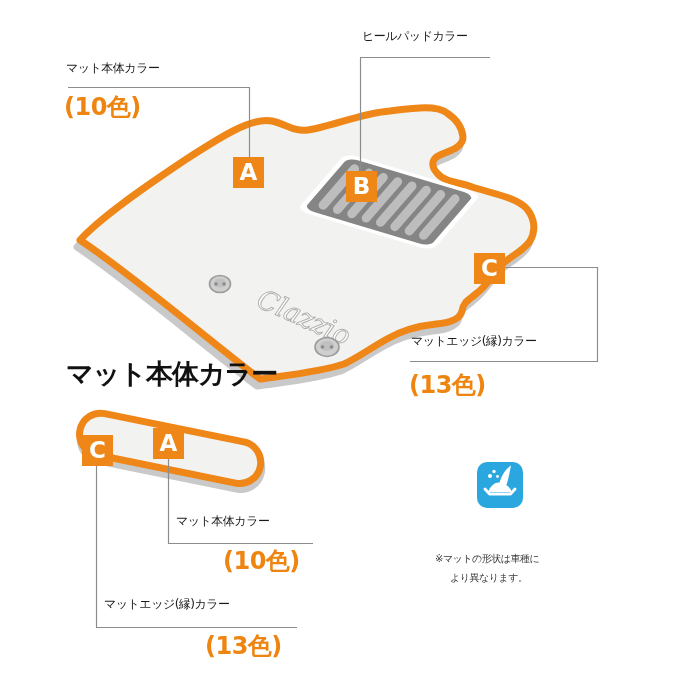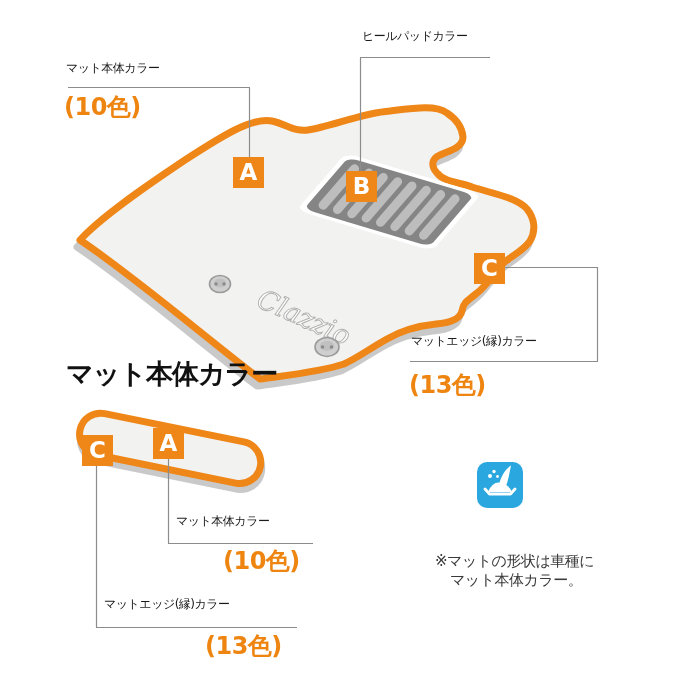--- a/index.html
+++ b/index.html
@@ -22,21 +22,21 @@
   }
   .section-heading{
     position:absolute;left:66px;top:356px;font-size:27px;font-weight:800;
     color:#111;letter-spacing:-1px;white-space:nowrap;
   }
   .wash-label{
     position:absolute;left:452px;top:506px;font-size:20px;font-weight:800;
     color:#29A7DE;letter-spacing:-0.5px;white-space:nowrap;
   }
   .footnote-line{
-    position:absolute;font-size:15px;color:#3a3a3a;letter-spacing:-0.5px;white-space:nowrap;
+    position:absolute;font-size:10px;color:#3a3a3a;letter-spacing:-0.5px;white-space:nowrap;
   }
 </style>
 </head>
 <body>
 
 <div id="canvas">
 
   <svg id="art" width="684" height="684" viewBox="0 0 684 684">
     <defs>
       <path id="mat-outline" d="M 80 240
@@ -142,15 +142,15 @@
   <div class="label-box" style="left:153px;top:428px">A</div>
 
   <div class="part-title" style="left:176px;top:513px">マット本体カラー</div>
   <div class="part-count" style="left:223px;top:545px">(10色)</div>
 
   <div class="part-title" style="left:104px;top:596px">マットエッジ(縁)カラー</div>
   <div class="part-count" style="left:205px;top:630px">(13色)</div>
 
 
   <div class="footnote-line" style="left:435px;top:552px">※マットの形状は車種に</div>
-  <div class="footnote-line" style="left:450px;top:571px">マット本体カラー。</div>
+  <div class="footnote-line" style="left:450px;top:571px">より異なります。</div>
 
 </div>
 
 </body></html>

